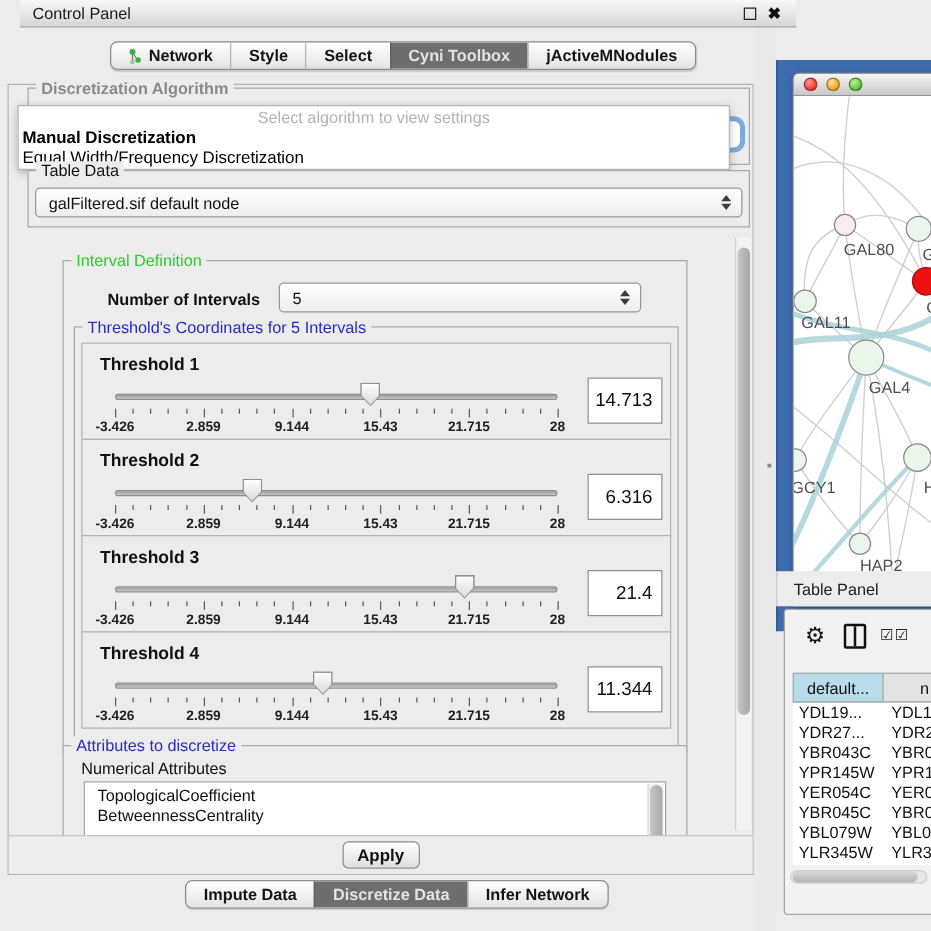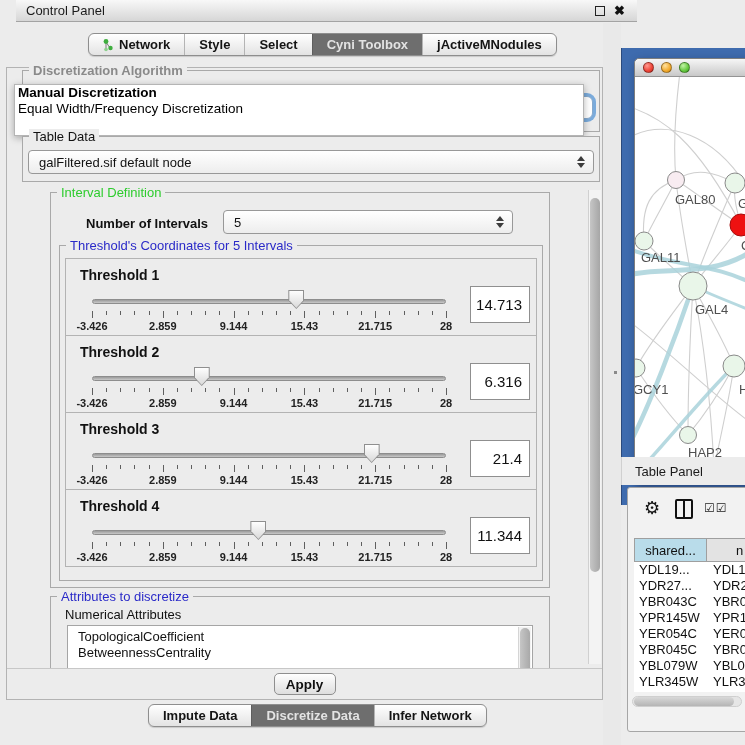--- a/index.html
+++ b/index.html
@@ -48,21 +48,21 @@
   .combo { border:1px solid #989898; border-radius:4px; background:linear-gradient(#ffffff,#ededed);
     display:flex; align-items:center; font-size:13px; color:#111; }
   .combo .val { padding-left:10px; flex:1; white-space:nowrap; overflow:hidden; }
   .spinner { width:9px; margin-right:8px; display:flex; flex-direction:column; align-items:center; gap:2px; }
   .spinner .up { width:0; height:0; border-left:4px solid transparent; border-right:4px solid transparent; border-bottom:5px solid #3c3c3c; }
   .spinner .dn { width:0; height:0; border-left:4px solid transparent; border-right:4px solid transparent; border-top:5px solid #3c3c3c; }
   #tabledata-combo { position:absolute; left:28px; top:150px; width:566px; height:24px; }
 
   #viewport { left:18px; top:188px; width:568px; height:480px; overflow:hidden; background:#ececec; }
 
-  #interval-group { left:32px; top:4px; width:500px; height:396px; }
+  #interval-group { left:32px; top:20px; width:500px; height:396px; }
   #num-label { position:absolute; left:35px; top:23px; font-size:13px; font-weight:bold; color:#111; }
   #num-combo { position:absolute; left:172px; top:17px; width:290px; height:24px; }
 
   #thresholds-group { position:absolute; left:8px; top:52px; width:484px; height:336px; }
   #sliders { position:absolute; left:5px; top:12px; width:472px; }
   .th-panel { position:relative; width:472px; height:78px; border:1px solid #b3b3b3; margin-top:-1px; background:#ececec; }
   .th-panel:first-child { margin-top:0; }
   .th-label { position:absolute; left:14px; top:8px; font-size:14px; font-weight:bold; color:#111; }
   .track { position:absolute; left:26px; top:40px; width:354px; height:5px; border-radius:3px;
     background:linear-gradient(#9a9a9a,#c9c9c9); border:1px solid #8d8d8d; }
@@ -176,20 +176,21 @@
     </div>
 
   <div class="abs" id="outer-panel"></div>
 
   <div class="abs group" id="algo-group">
     <span class="group-label gray">Discretization Algorithm</span>
   </div>
   <div class="abs" id="focus-combo"></div>
 
   <div class="abs" id="popup">
+    <div class="hint">Select algorithm to view settings</div>
     <div id="popup-options">
         <div class="opt b">Manual Discretization</div>
         <div class="opt">Equal Width/Frequency Discretization</div>
       </div>
   </div>
 
   <div class="abs group" id="tabledata-group">
     <span class="group-label">Table Data</span>
   </div>
   <div class="abs combo" id="tabledata-combo">
@@ -480,21 +481,21 @@
   </div>
 
   <div class="abs" id="tp-body">
     <div id="tp-toolbar">
       <span id="gear-ic">⚙</span>
       <span id="split-ic"></span>
       <span id="check-ics">☑☑</span>
     </div>
     <div id="tp-table">
       <div class="tp-hrow" id="tp-head">
-          <div class="tp-hcell sel" style="width: 73px;">shared...</div>
+          <div class="tp-hcell sel" style="width: 73px;">default...</div>
           <div class="tp-hcell c2" style="width: 45px;">n</div>
         </div>
       <div id="tp-rows">
           <div class="tp-row">
             <div class="tp-cell c1">YDL19...</div>
             <div class="tp-cell c2">YDL1</div>
           </div>
           <div class="tp-row">
             <div class="tp-cell c1">YDR27...</div>
             <div class="tp-cell c2">YDR2</div>

